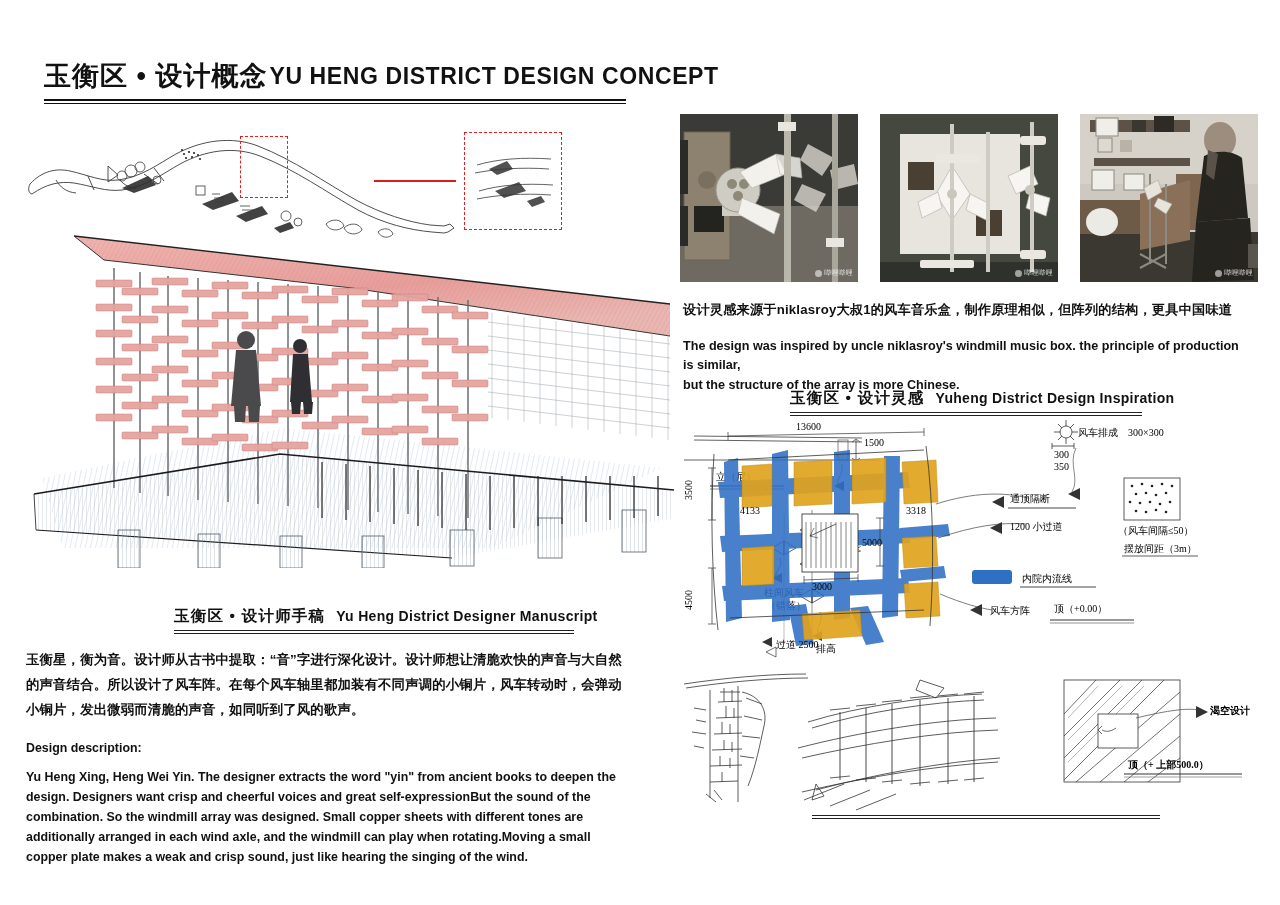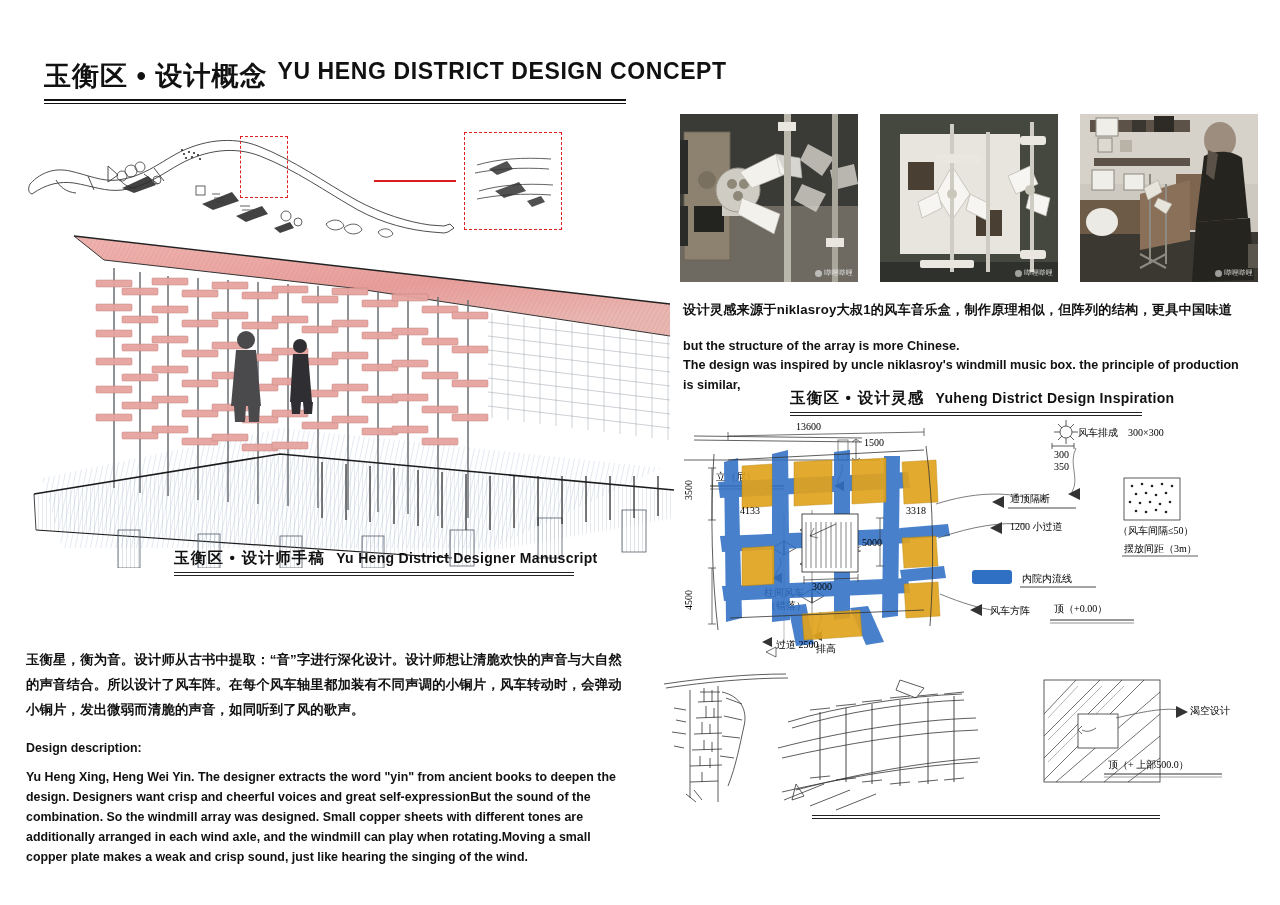--- a/index.html
+++ b/index.html
@@ -24,22 +24,22 @@
 
   
   .title-block {
     position: absolute;
     left: 44px;
     top: 58px;
     width: 582px;
   }
   .title-line {
     display: flex;
-    align-items: flex-start;
-    gap: 10px;
+    align-items: center;
+    gap: 2px;
     white-space: nowrap;
   }
   .title-cn {
     font-size: 27px;
     font-weight: 700;
     letter-spacing: 1px;
     color: #111;
   }
   .title-en {
     font-size: 23px;
@@ -192,24 +192,25 @@
   
   .sketch-plan {
     position: absolute;
     left: 684px;
     top: 418px;
     width: 576px;
     height: 250px;
   }
   .sketch-bottom {
     position: absolute;
-    left: 660px;
+    left: 680px;
     top: 662px;
     width: 580px;
     height: 150px;
+    font-weight: bold;
   }
 
   .handwriting {
     font-family: "Liberation Serif", "DejaVu Serif", serif;
     font-size: 10px;
     color: #23326b;
     white-space: nowrap;
   }
   .hw-black { color: #222; }
 </style>
@@ -510,21 +511,21 @@
           <line x1="516" y1="258" x2="516" y2="308"></line>
         <line x1="540" y1="258" x2="540" y2="306"></line>
           <line x1="564" y1="258" x2="564" y2="304"></line>
         <line x1="588" y1="258" x2="588" y2="302"></line>
           <line x1="612" y1="258" x2="612" y2="300"></line>
         <line x1="636" y1="258" x2="636" y2="298"></line>
       </g>
     </svg>
   </div>
 
-  <div class="caption-bar" style="left:174px; top:548px; width:400px;">
+  <div class="caption-bar" style="left:174px; top:606px; width:400px;">
     <div class="caption-line">
       <span class="caption-cn">玉衡区 • 设计师手稿</span>
       <span class="caption-en">Yu Heng District Designer Manuscript</span>
     </div>
     <div class="rule-double-thin"></div>
   </div>
 
   <div class="photo-row">
 
     <div class="photo">
@@ -635,22 +636,22 @@
       <div class="wm">
         <span class="wm-dot"></span>
         <span>哔哩哔哩</span>
       </div>
     </div>
   </div>
 
   <div class="inspiration-text">
     <div class="txt-cn">设计灵感来源于niklasroy大叔1的风车音乐盒，制作原理相似，但阵列的结构，更具中国味道</div>
     <div class="txt-en">
+      <div>The design was inspired by uncle niklasroy's windmill music box. the principle of production is similar,</div>
       <div>but the structure of the array is more Chinese.</div>
-      <div>The design was inspired by uncle niklasroy's windmill music box. the principle of production is similar,</div>
     </div>
   </div>
 
   <div class="caption-bar" style="left:790px; top:388px; width:352px;">
     <div class="caption-line">
       <span class="caption-cn">玉衡区 • 设计灵感</span>
       <span class="caption-en">Yuheng District Design Inspiration</span>
     </div>
     <div class="rule-double-thin"></div>
   </div>

